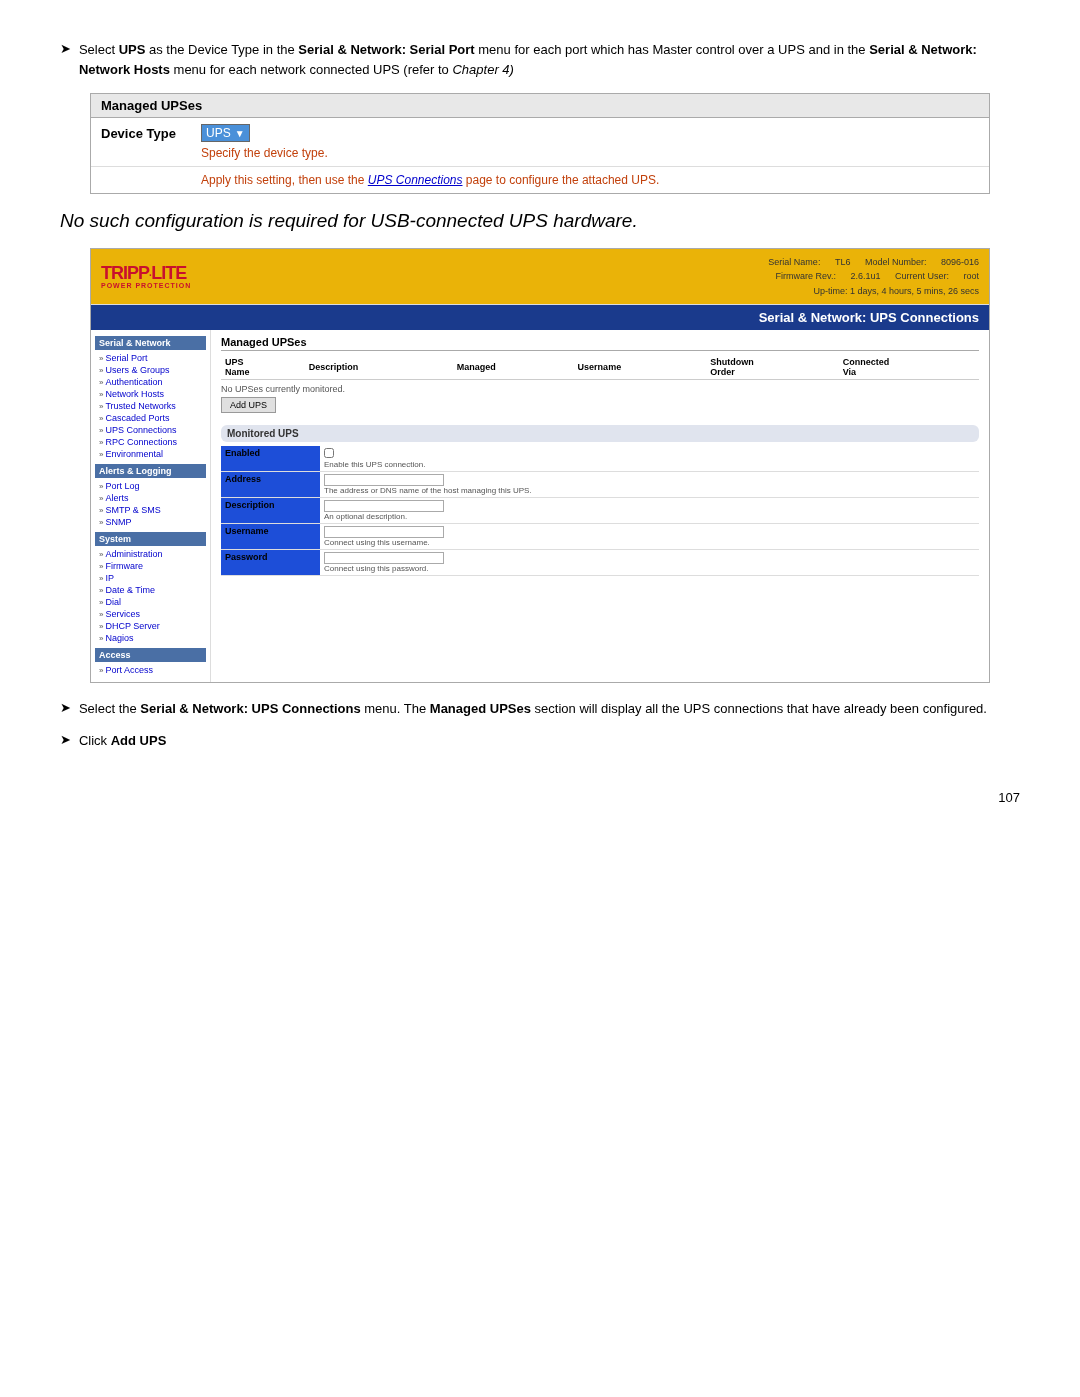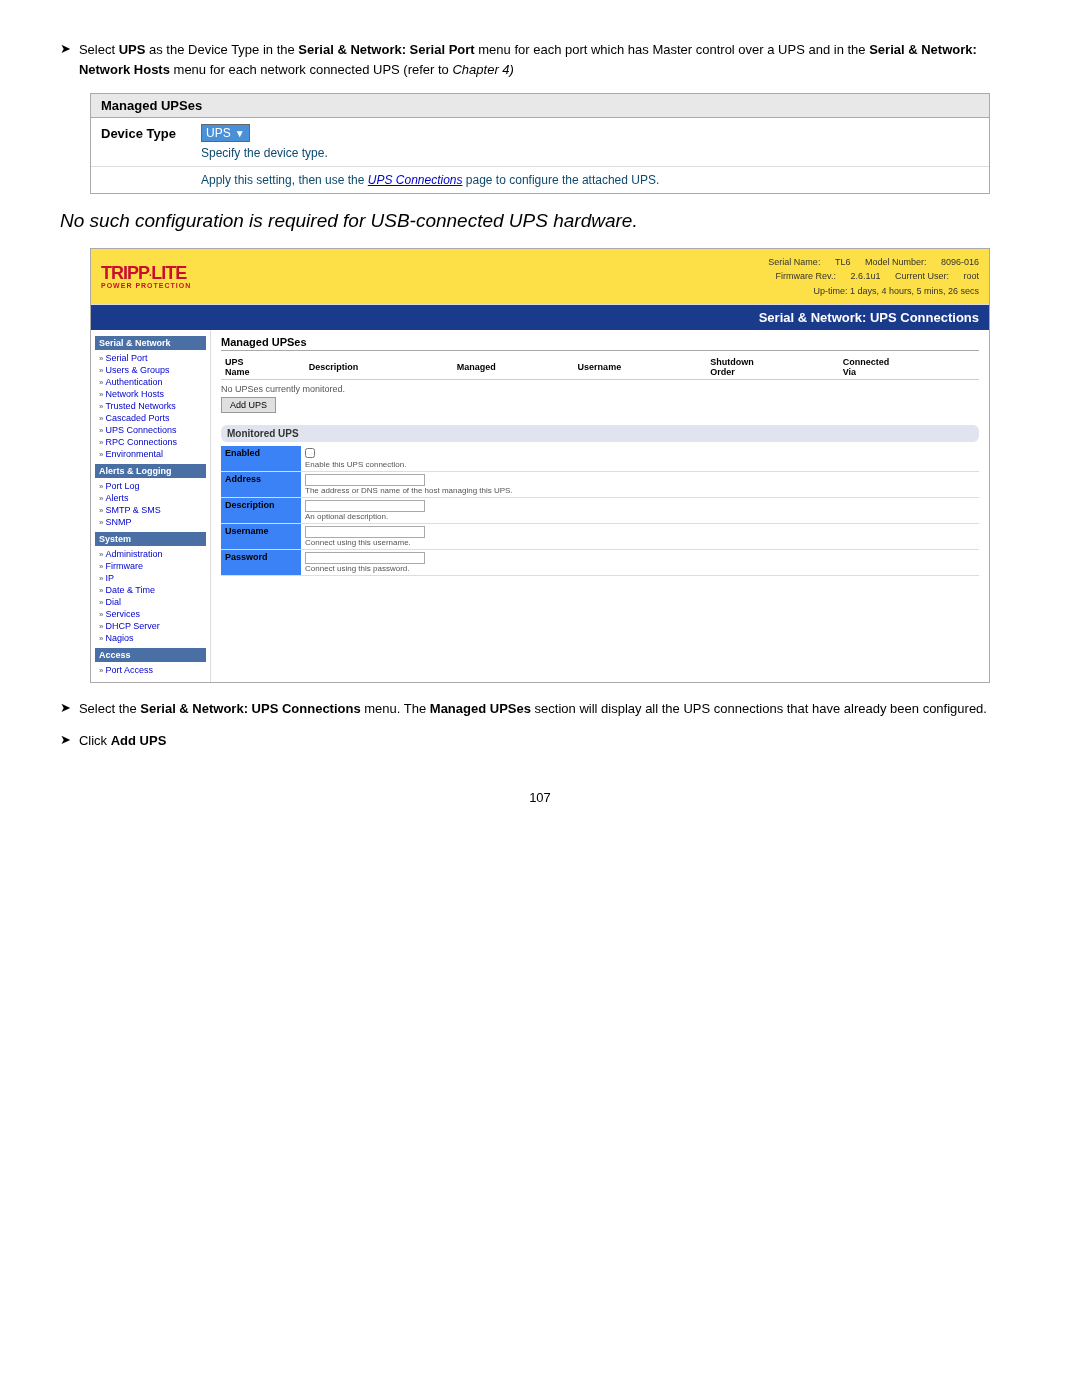--- a/index.html
+++ b/index.html
@@ -64,21 +64,21 @@
       display: inline-flex;
       align-items: center;
       border: 1px solid #666;
       padding: 1px 4px;
       font-size: 12px;
       background: #4a90d9;
       color: #fff;
       margin-bottom: 4px;
     }
     .ds-select-arrow { margin-left: 4px; font-size: 10px; }
-    .ds-hint { color: #0c4a6e; font-size: 12px; }
+    .ds-hint { color: #c2410c; font-size: 12px; }
     .ds-hint-link { color: #00c; text-decoration: underline; font-style: italic; }
 
     
     .no-config-text {
       font-size: 19px;
       margin: 16px 0;
       font-style: italic;
     }
 
     
@@ -89,21 +89,21 @@
       font-size: 11px;
     }
 
     
     .tripp-header {
       display: flex;
       justify-content: space-between;
       align-items: center;
       padding: 6px 10px;
       border-bottom: 1px solid #ddd;
-      background: #fde047;
+      background: #eab308;
     }
     .tripp-logo {
       display: flex;
       flex-direction: column;
       align-items: flex-start;
     }
     .tripp-logo-text {
       font-size: 18px;
       font-weight: bold;
       color: #c8102e;
@@ -221,22 +221,22 @@
       font-size: 9px;
     }
     .monitor-table tr { border-bottom: 1px solid #ddd; }
     .monitor-table td {
       padding: 2px 4px;
       font-size: 9px;
       vertical-align: top;
     }
     .monitor-label-cell {
       font-weight: bold;
-      width: 80px;
-      background: #3b82f6;
+      width: 99px;
+      background: #1d4ed8;
     }
     .monitor-input {
       width: 120px;
       height: 12px;
       border: 1px solid #aaa;
       font-size: 8px;
     }
     .monitor-checkbox {
       width: 10px;
       height: 10px;
@@ -255,21 +255,21 @@
       border-radius: 6px;
     }
 
     
     .bottom-bullets {
       margin-top: 16px;
     }
 
     
     .page-number {
-      text-align: center;
+      text-align: right;
       margin-top: 40px;
       font-size: 13px;
     }
   </style>
 </head>
 <body>
 
 <div class="bullet-item">
   <span class="bullet-arrow">➤</span>
   <span class="bullet-text">

